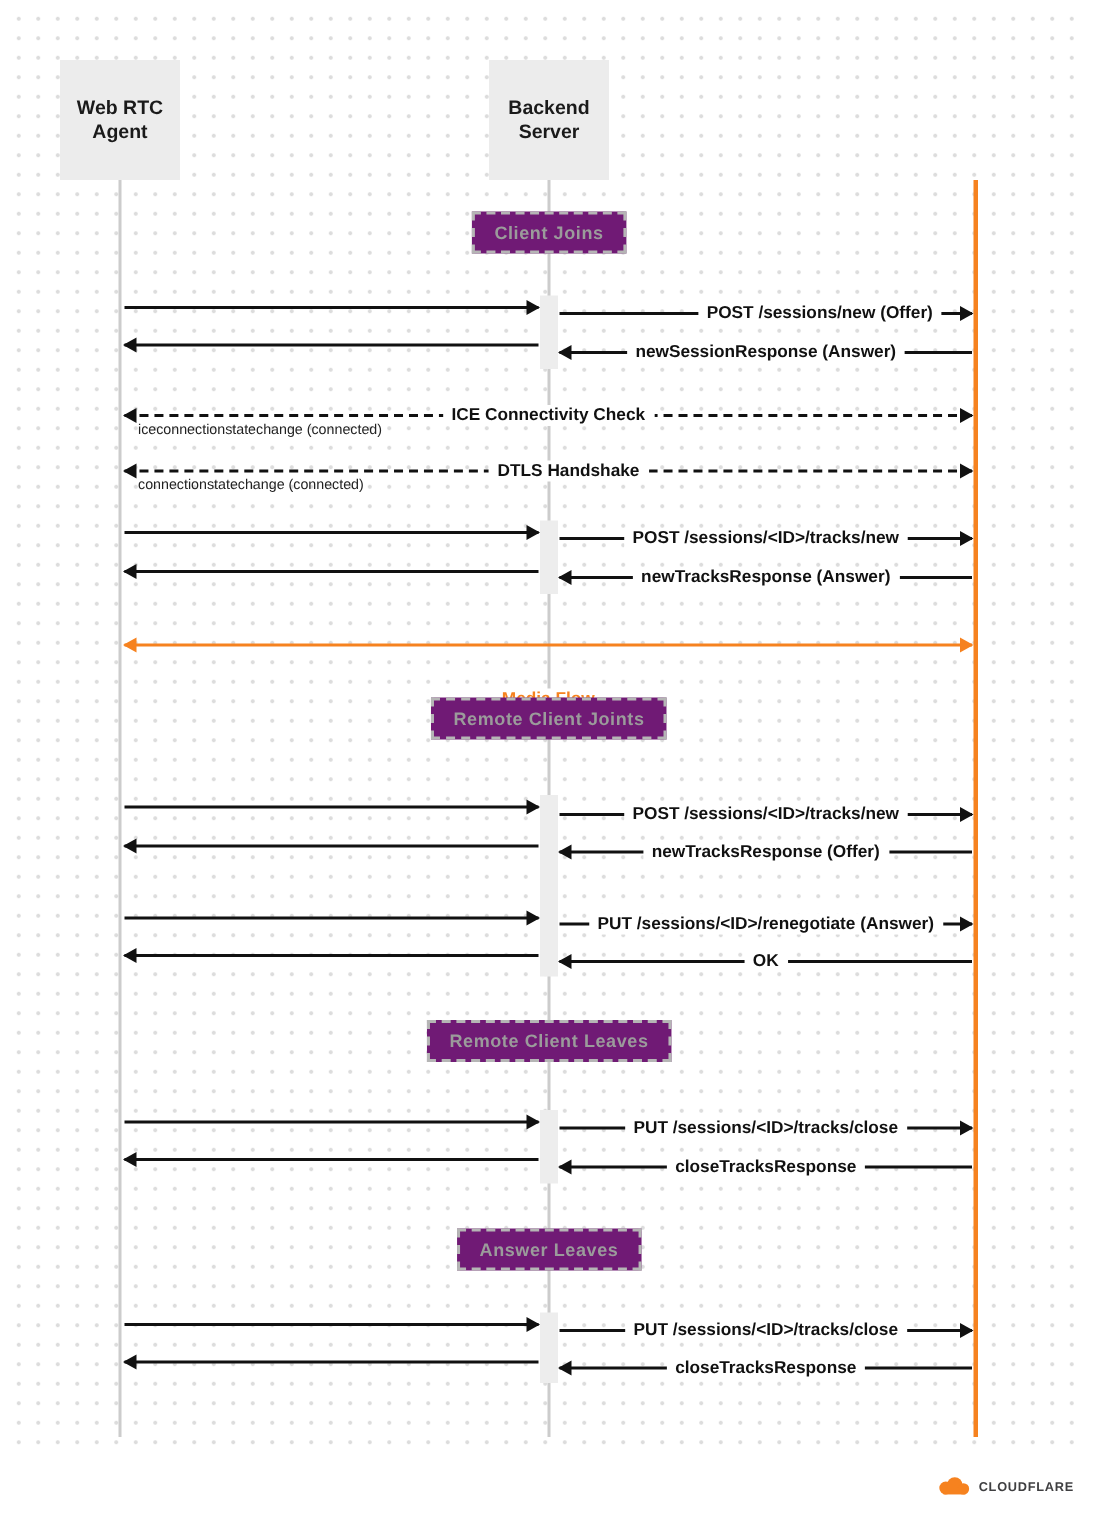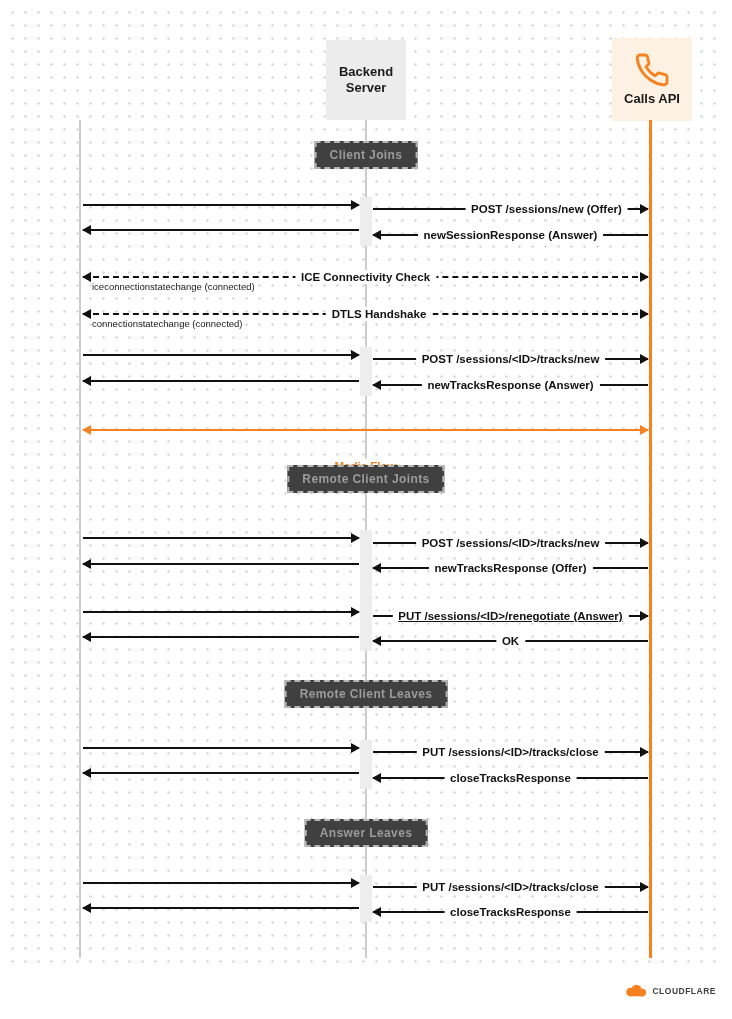--- a/index.html
+++ b/index.html
@@ -30,45 +30,42 @@
   .arrow-line { position:absolute; height:0; border-top:2px solid #111; }
   .arrow-line.dashed { border-top-style:dashed; }
   .head { position:absolute; width:0; height:0;
           border-top:5px solid transparent; border-bottom:5px solid transparent; }
   .head.r { border-left:9px solid #111; }
   .head.l { border-right:9px solid #111; }
   .msg-label { position:absolute; transform:translate(-50%,-50%); background:#fff;
                padding:1px 6px; font-weight:bold; font-size:11.5px; color:#111;
                white-space:nowrap; }
   .sub-label { position:absolute; font-size:9.5px; color:#222; white-space:nowrap; }
-  .phase { position:absolute; transform:translate(-50%,-50%); background:#404040;
+  .phase { position:absolute; transform:translate(-50%,-50%); background:#701a75;
            border:2px dashed #b5b5b5; color:#9b9b9b; font-weight:bold; font-size:12px;
            letter-spacing:.4px; padding:5px 13px; white-space:nowrap; }
 
   
   .footer { position:absolute; left:0; right:0; bottom:0; height:50px; background:#fff; }
   .footer-title { position:absolute; left:18px; top:11px; font-size:15px; font-weight:bold;
                   color:#1c1c1c; letter-spacing:.2px; }
   .cf-logo { position:absolute; right:16px; top:15px; display:flex; align-items:center; gap:4px; }
   .cf-text { font-size:8.5px; font-weight:bold; color:#3f3f41; letter-spacing:.5px; }
 </style>
 </head>
 <body>
 
 <div class="stage">
   <div class="dots"></div>
 
+  <div class="actor a0">
+    <span>Web RTC Agent</span>
+  </div>
   <div class="actor a1">
     <span>Backend Server</span>
-  </div>
-  <div class="actor calls">
-    <svg width="36" height="36" viewBox="0 0 24 24" fill="none" stroke="#f6821f" stroke-width="1.9" stroke-linecap="round" stroke-linejoin="round">
-      <path d="M22 16.92v3a2 2 0 0 1-2.18 2 19.79 19.79 0 0 1-8.63-3.07 19.5 19.5 0 0 1-6-6 19.79 19.79 0 0 1-3.07-8.67A2 2 0 0 1 4.11 2h3a2 2 0 0 1 2 1.72 12.84 12.84 0 0 0 .7 2.81 2 2 0 0 1-.45 2.11L8.09 9.91a16 16 0 0 0 6 6l1.27-1.27a2 2 0 0 1 2.11-.45 12.84 12.84 0 0 0 2.81.7A2 2 0 0 1 22 16.92z"></path>
-    </svg>
-    <span>Calls API</span>
   </div>
 
   <div class="lifeline ll-webrtc"></div>
   <div class="lifeline ll-backend"></div>
   <div class="lifeline ll-calls"></div>
 
   <div id="events-layer">
       <div class="activation" style="top: 197px; height: 49px;"></div>
       <div class="activation" style="top: 347px; height: 49px;"></div>
       <div class="activation" style="top: 530px; height: 121px;"></div>
@@ -117,21 +114,21 @@
       <div class="msg-label" style="left: 510.5px; top: 543px;">POST /sessions/&lt;ID&gt;/tracks/new</div>
       <div class="arrow-line" style="left: 83px; width: 276px; top: 563px; border-top-color: rgb(17, 17, 17);"></div>
       <div class="head l" style="left: 82px; top: 559px; border-right-color: rgb(17, 17, 17);"></div>
       <div class="arrow-line" style="left: 373px; width: 275px; top: 567px; border-top-color: rgb(17, 17, 17);"></div>
       <div class="head l" style="left: 372px; top: 563px; border-right-color: rgb(17, 17, 17);"></div>
       <div class="msg-label" style="left: 510.5px; top: 568px;">newTracksResponse (Offer)</div>
       <div class="arrow-line" style="left: 83px; width: 276px; top: 611px; border-top-color: rgb(17, 17, 17);"></div>
       <div class="head r" style="left: 351px; top: 607px; border-left-color: rgb(17, 17, 17);"></div>
       <div class="arrow-line" style="left: 373px; width: 275px; top: 615px; border-top-color: rgb(17, 17, 17);"></div>
       <div class="head r" style="left: 640px; top: 611px; border-left-color: rgb(17, 17, 17);"></div>
-      <div class="msg-label" style="left: 510.5px; top: 616px; text-decoration: underline;">PUT /sessions/&lt;ID&gt;/renegotiate (Answer)</div>
+      <div class="msg-label" style="left: 510.5px; top: 616px;">PUT /sessions/&lt;ID&gt;/renegotiate (Answer)</div>
       <div class="arrow-line" style="left: 83px; width: 276px; top: 636px; border-top-color: rgb(17, 17, 17);"></div>
       <div class="head l" style="left: 82px; top: 632px; border-right-color: rgb(17, 17, 17);"></div>
       <div class="arrow-line" style="left: 373px; width: 275px; top: 640px; border-top-color: rgb(17, 17, 17);"></div>
       <div class="head l" style="left: 372px; top: 636px; border-right-color: rgb(17, 17, 17);"></div>
       <div class="msg-label" style="left: 510.5px; top: 641px;">OK</div>
       <div class="phase" style="left: 366px; top: 694px;">Remote Client Leaves</div>
       <div class="arrow-line" style="left: 83px; width: 276px; top: 747px; border-top-color: rgb(17, 17, 17);"></div>
       <div class="head r" style="left: 351px; top: 743px; border-left-color: rgb(17, 17, 17);"></div>
       <div class="arrow-line" style="left: 373px; width: 275px; top: 751px; border-top-color: rgb(17, 17, 17);"></div>
       <div class="head r" style="left: 640px; top: 747px; border-left-color: rgb(17, 17, 17);"></div>

